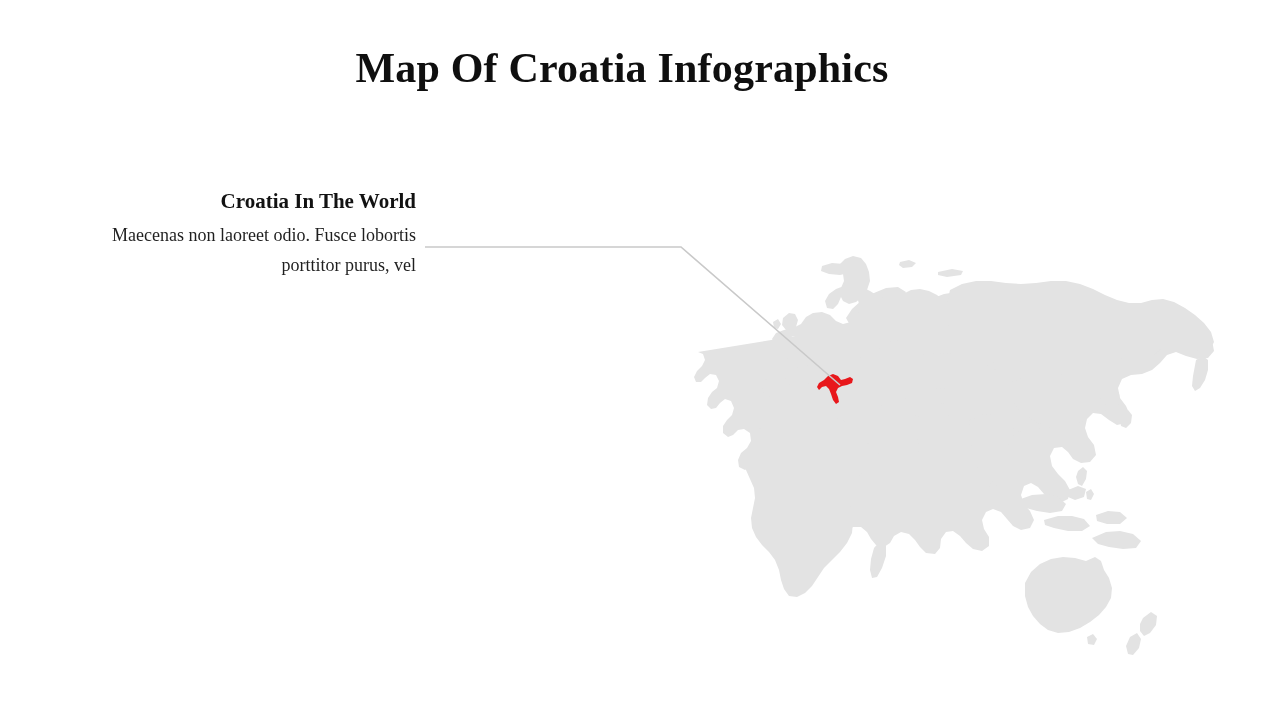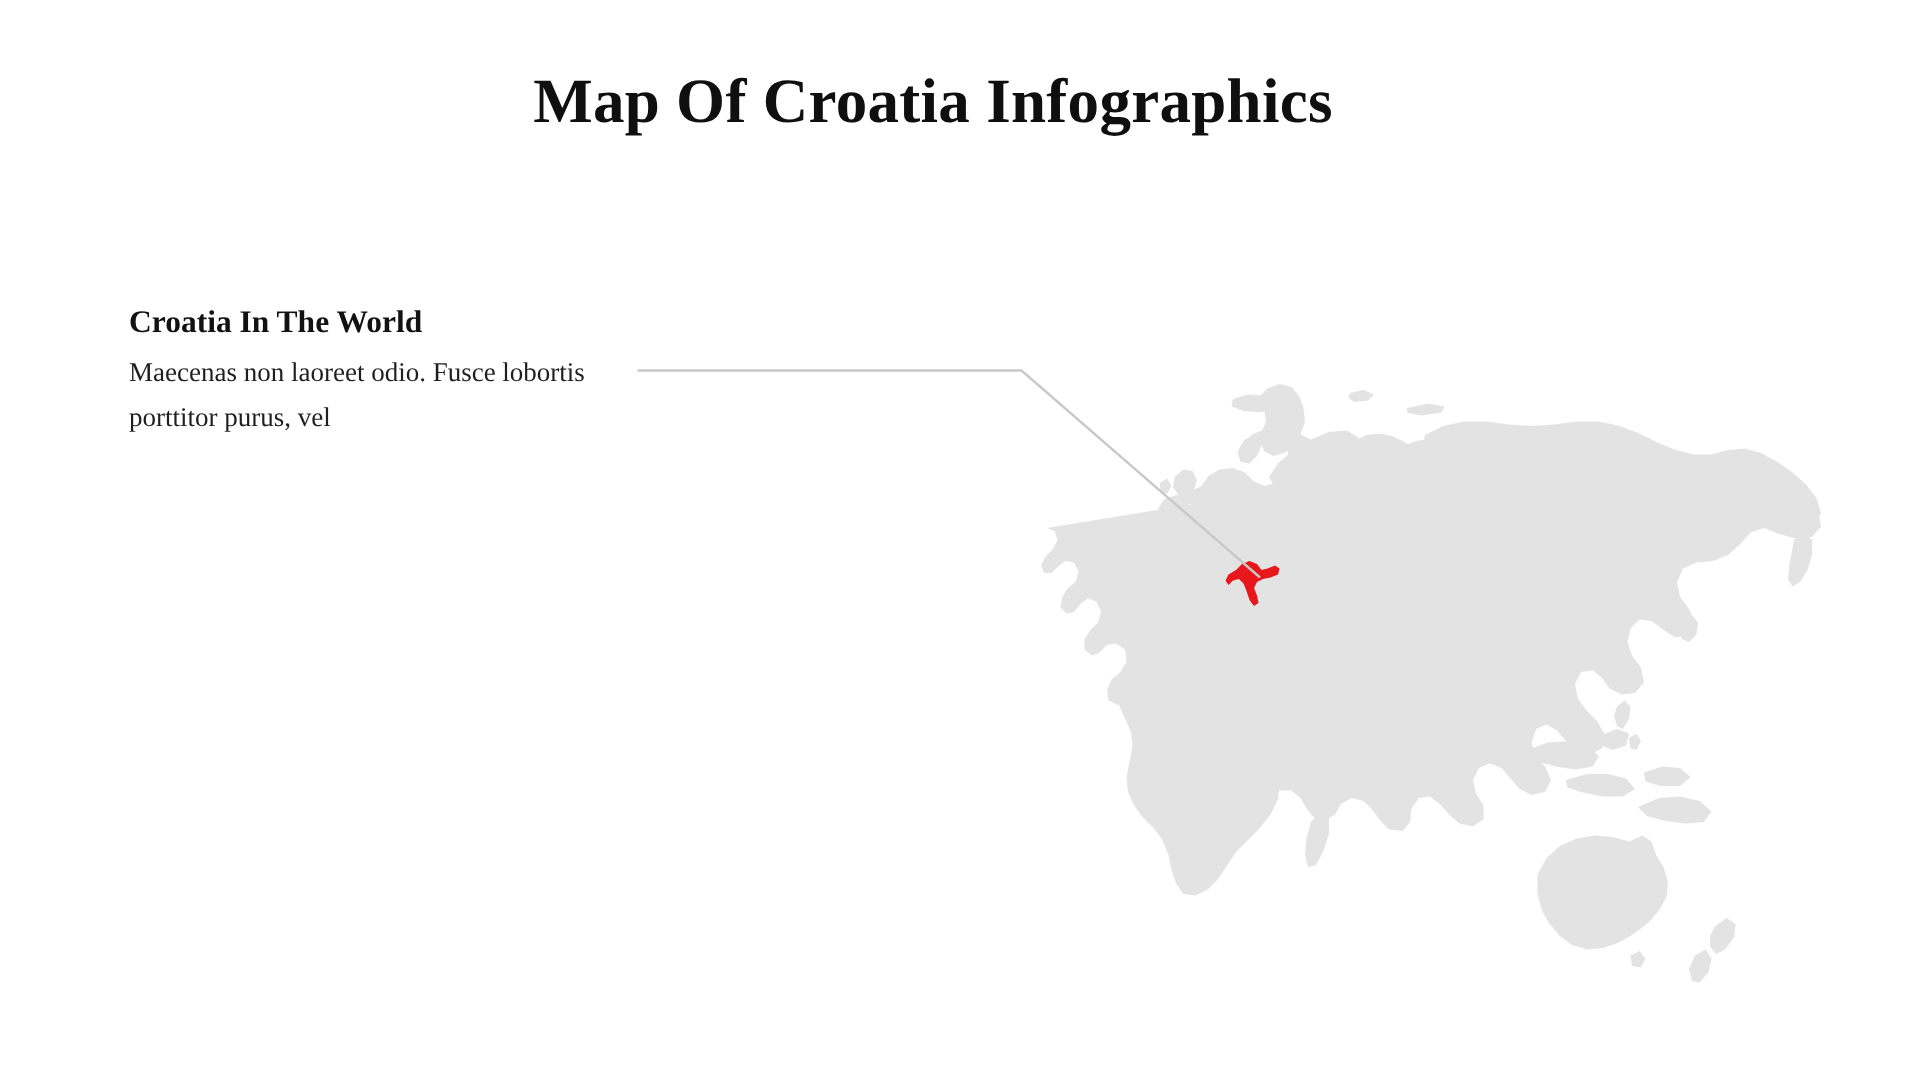--- a/index.html
+++ b/index.html
@@ -37,22 +37,21 @@
     color: #0f0f0f;
     white-space: nowrap;
   }
 
   
   #callout-block {
     position: absolute;
     left: 86px;
     top: 188px;
     width: 330px;
-    text-align: left;
-    margin-top: 13px;
+    text-align: right;
   }
   #callout-heading {
     font-family: "Liberation Serif", "DejaVu Serif", serif;
     font-weight: bold;
     font-size: 21px;
     line-height: 27px;
     color: #121212;
     margin: 0 0 6px 0;
     white-space: nowrap;
   }

